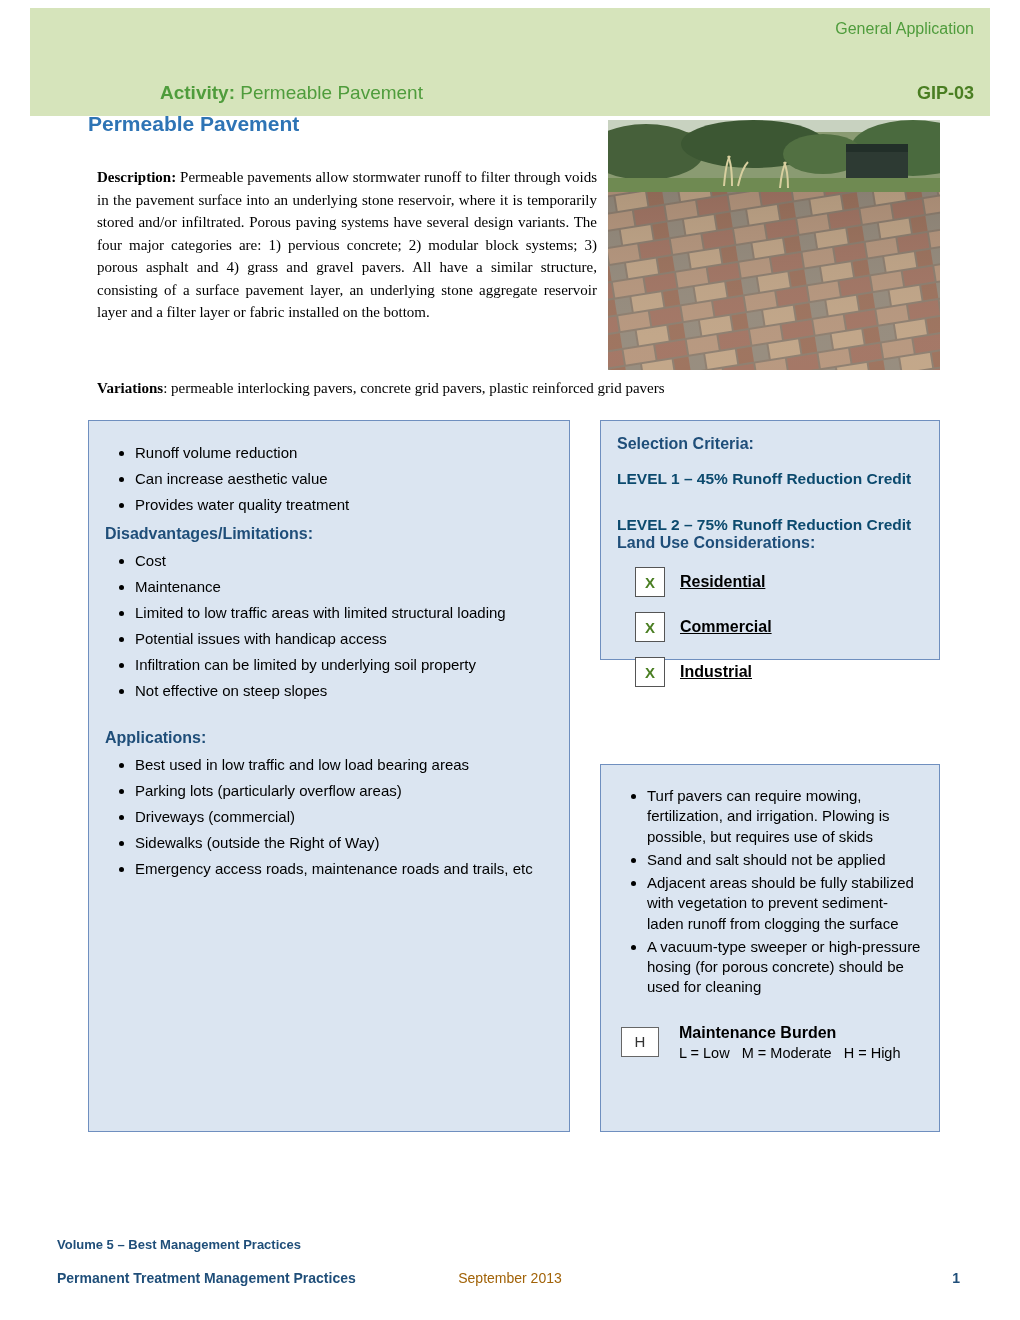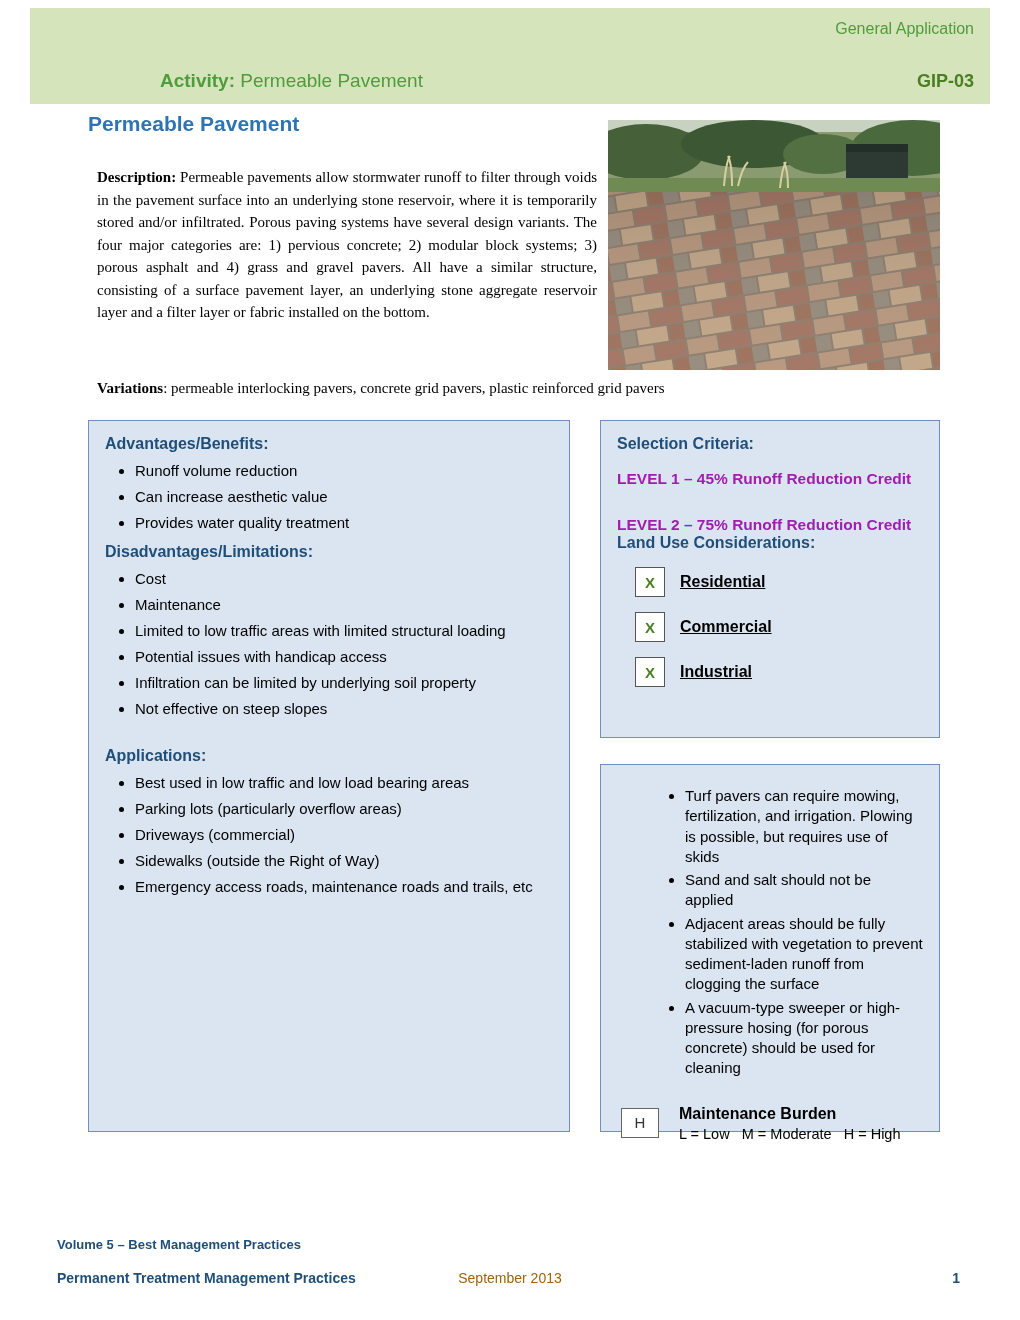--- a/index.html
+++ b/index.html
@@ -4,21 +4,21 @@
 <style>
   html, body { margin:0; padding:0; }
   body {
     width:1020px; height:1320px; position:relative; background:#ffffff;
     font-family:"Liberation Sans", sans-serif; color:#000;
     overflow:hidden;
   }
 
   
   .banner {
-    position:absolute; left:30px; right:30px; top:8px; height:96px;
+    position:absolute; left:30px; right:30px; top:8px; height:108px;
     background:var(--banner_green, #d6e4bb);
   }
   .banner .top-right {
     position:absolute; top:12px; right:16px;
     color:var(--green_text, #4f9c3c); font-size:16px;
   }
   .banner .bottom-row {
     position:absolute; left:122px; right:16px; bottom:12px;
     display:flex; justify-content:space-between; align-items:flex-end;
   }
@@ -52,48 +52,48 @@
     overflow:hidden;
   }
 
   
   .box {
     position:absolute; background:var(--box_bg, #dbe5f1);
     border:1px solid var(--box_border, #6f8fbf);
     box-sizing:border-box; padding:14px 16px;
   }
   .box-benefits   { left:88px;  top:420px; width:482px; height:712px; }
-  .box-selection  { left:600px; top:420px; width:340px; height:318px; }
+  .box-selection  { left:600px; top:420px; width:340px; height:240px; }
   .box-maintenance{ left:600px; top:764px; width:340px; height:368px; }
 
   .box h3 {
     margin:0; font-size:16px; font-weight:bold;
     color:var(--heading_blue, #1f4e79);
   }
   .box ul { margin:7px 0 0 0; padding-left:30px; }
   .box li { font-size:15px; line-height:1.4; margin-bottom:5px; }
 
   .box-benefits h3.mt-sm { margin-top:10px; }
   .box-benefits h3.mt-lg { margin-top:28px; }
 
-  .credit { font-size:15.5px; font-weight:bold; color:#a21caf; }
+  .credit { font-size:15.5px; font-weight:bold; color:#0c4a6e; }
   .credit.lv1 { margin-top:17px; }
   .credit.lv2 { margin-top:28px; }
   .land-use-heading { margin-top:17px; }
 
   .lu-row { display:flex; align-items:center; margin-top:15px; padding-left:18px; }
   .checkbox {
     width:30px; height:30px; background:#fff; border:1px solid #555;
     display:flex; align-items:center; justify-content:center;
     font-weight:bold; font-size:15px; color:var(--code_green, #4a7e22);
     box-sizing:border-box;
   }
   .lu-label { margin-left:15px; font-size:16px; font-weight:bold;text-decoration:underline; }
 
-  .box-maintenance li { line-height:1.35; margin-bottom:3px;margin-left:38px; }
+  .box-maintenance li { line-height:1.35; margin-bottom:3px; }
 
   .burden { display:flex; margin-top:26px; padding-left:4px; }
   .burden-box {
     width:38px; height:30px; background:#fff; border:1px solid #666;
     display:flex; align-items:center; justify-content:center;
     font-size:15px; color:#333; box-sizing:border-box; flex:0 0 auto;
     margin-top:3px;
   }
   .burden-text { margin-left:20px; }
   .burden-label { font-size:16px; font-weight:bold; color:#000; }
@@ -170,21 +170,20 @@
       <path d="M180 68 q0 -18 -4 -26"></path>
     </g>
   </svg>
 </div>
 
 <div class="variations">
   <span class="lbl">Variations</span><span>: permeable interlocking pavers, concrete grid pavers, plastic reinforced grid pavers</span>
 </div>
 
 <div class="box box-benefits">
-  <h3>Advantages/Benefits:</h3>
   <ul>
       <li>Runoff volume reduction</li>
       <li>Can increase aesthetic value</li>
       <li>Provides water quality treatment</li>
     </ul>
 
   <h3 class="mt-sm">Disadvantages/Limitations:</h3>
   <ul>
       <li>Cost</li>
       <li>Maintenance</li>

